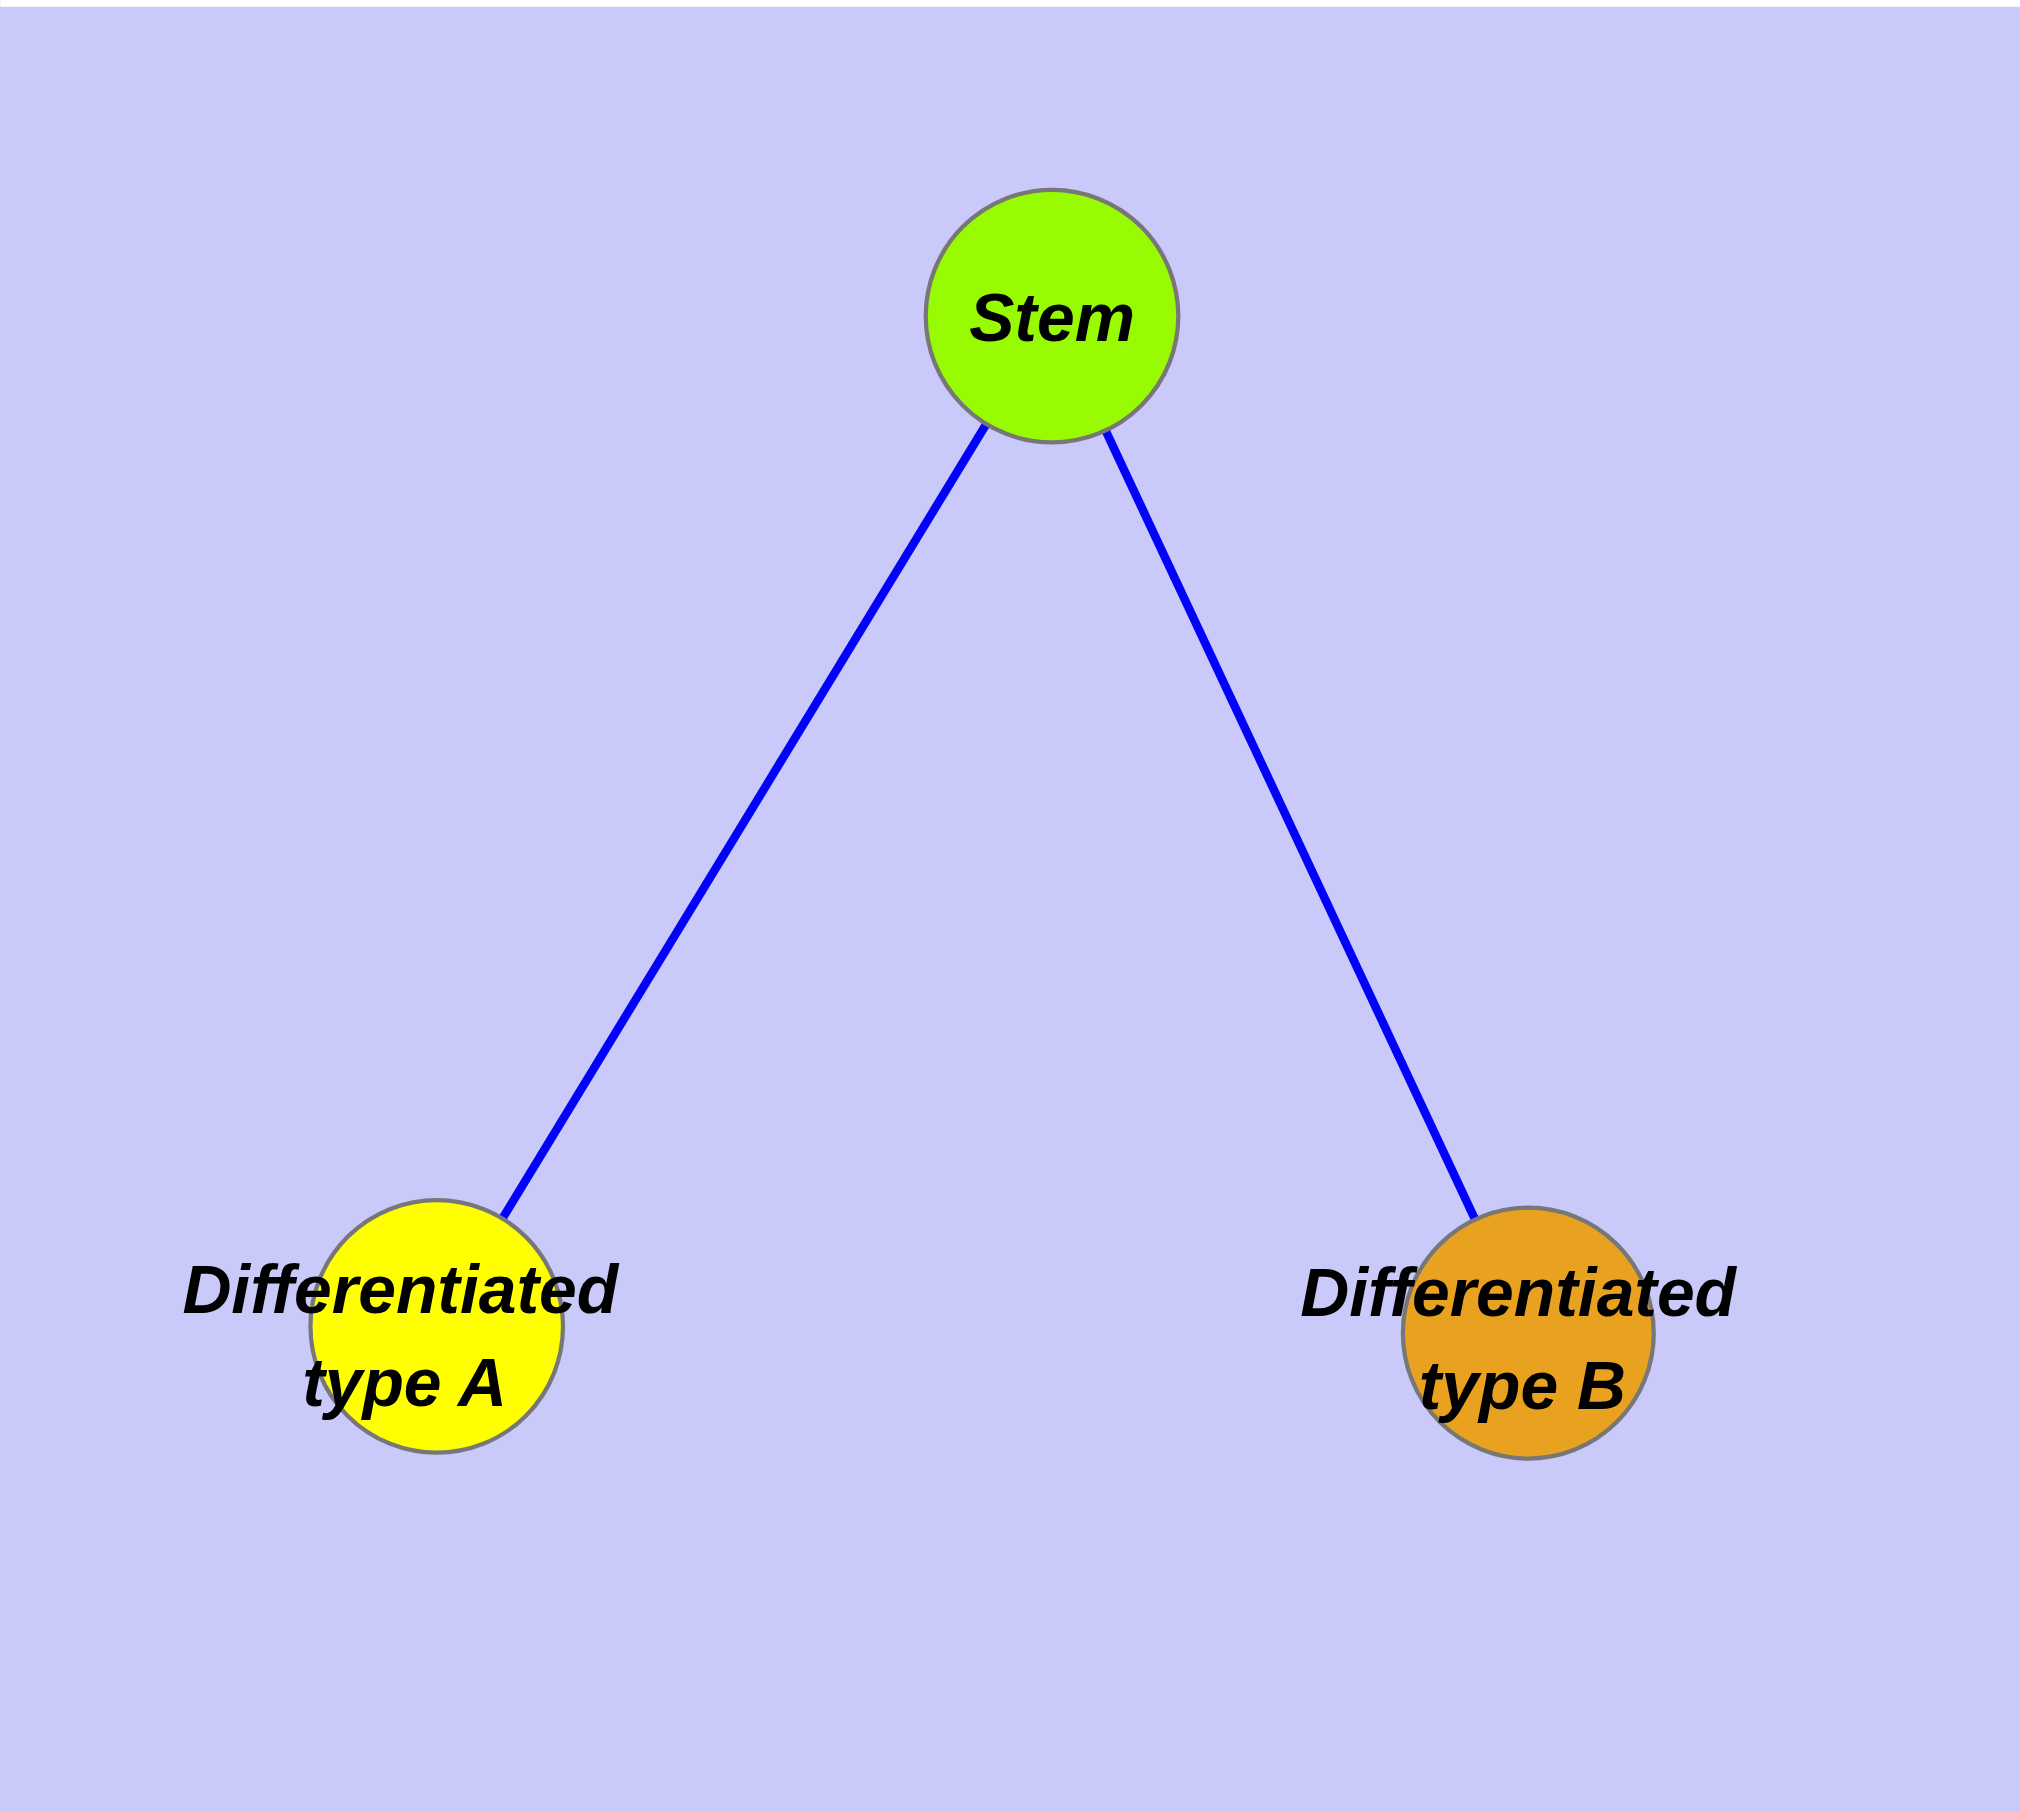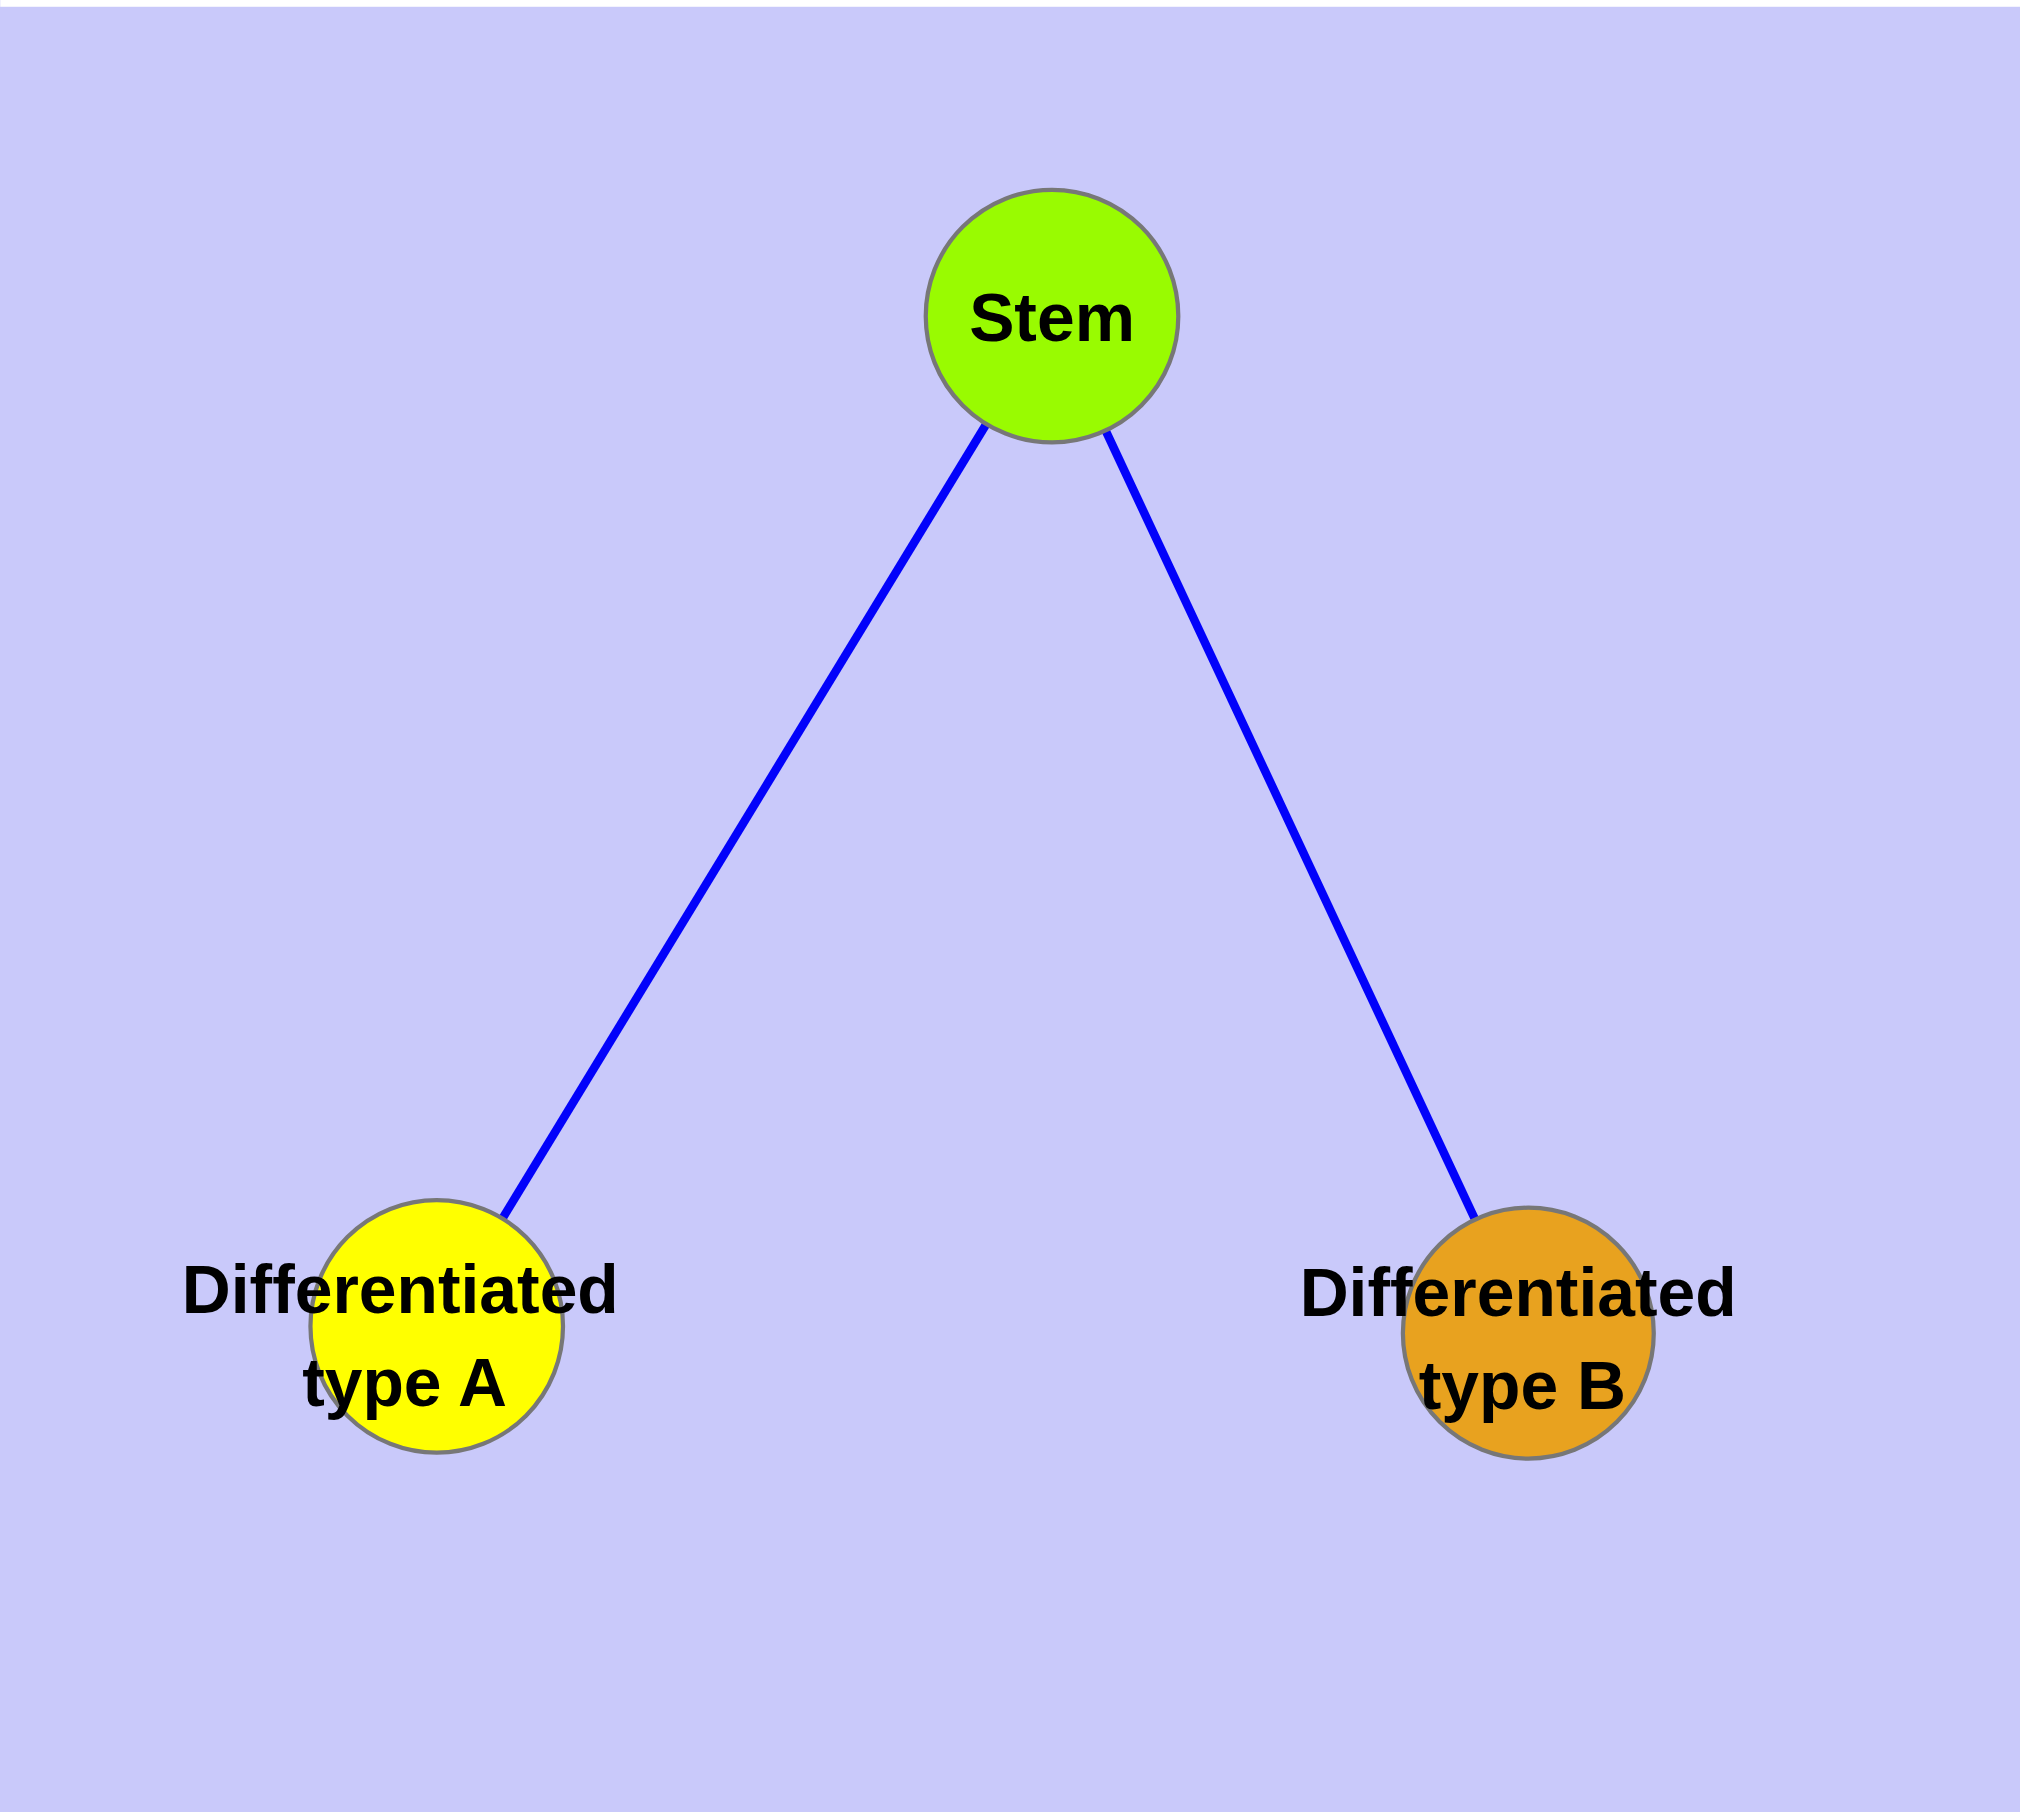--- a/index.html
+++ b/index.html
@@ -7,20 +7,21 @@
     padding: 0;
     width: 2021px;
     height: 1812px;
     overflow: hidden;
     background: #C9C9FA;
   }
   .stage {
     position: relative;
     width: 2017px;
     height: 1812px;
+    font-style: italic;
   }
   svg.diagram {
     display: block;
     width: 2021px;
     height: 1812px;
   }
   .edge {
     stroke-width: 10px;
     fill: none;
   }

